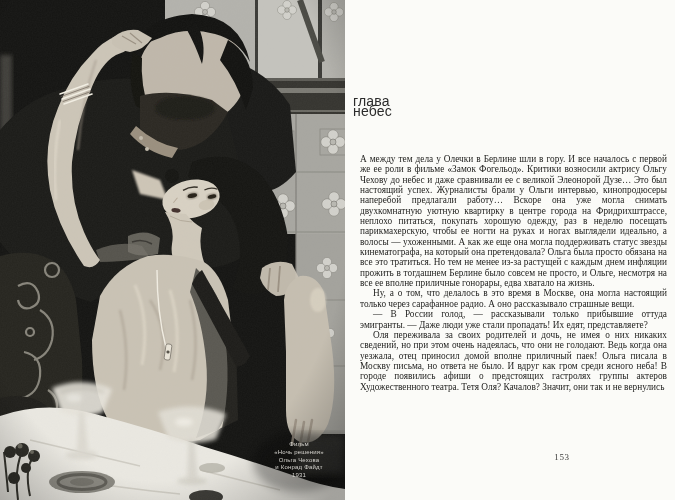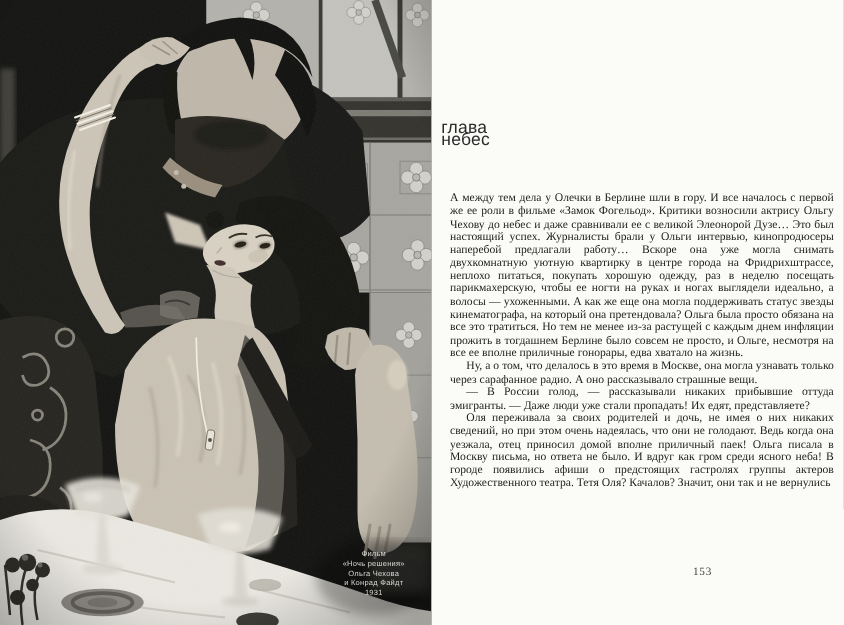--- a/index.html
+++ b/index.html
@@ -279,20 +279,20 @@
     </div>
   </div>
 
   <div class="chapter-heading">
     <div>глава</div>
     <div>небес</div>
   </div>
 
   <div class="body-text">
     <p>А между тем дела у Олечки в Берлине шли в гору. И все началось с первой же ее роли в фильме «Замок Фогельод». Критики возносили актрису Ольгу Чехову до небес и даже сравнивали ее с великой Элеонорой Дузе… Это был настоящий успех. Журналисты брали у Ольги интервью, кинопродюсеры наперебой предлагали работу… Вскоре она уже могла снимать двухкомнатную уютную квартирку в центре города на Фридрихштрассе, неплохо питаться, покупать хорошую одежду, раз в неделю посещать парикмахерскую, чтобы ее ногти на руках и ногах выглядели идеально, а волосы — ухоженными. А как же еще она могла поддерживать статус звезды кинематографа, на который она претендовала? Ольга была просто обязана на все это тратиться. Но тем не менее из-за растущей с каждым днем инфляции прожить в тогдашнем Берлине было совсем не просто, и Ольге, несмотря на все ее вполне приличные гонорары, едва хватало на жизнь.</p>
-    <p class="indent">Ну, а о том, что делалось в это время в Москве, она могла узнавать только через сарафанное радио. А оно рассказывало страшные вещи.</p>
-    <p class="indent">— В России голод, — рассказывали никаких прибывшие оттуда эмигранты. — Даже люди уже стали пропадать! Их едят, представляете?</p>
+    <p class="indent">Ну, а о том, что делалось в это время в Москве, она могла настоящий только через сарафанное радио. А оно рассказывало страшные вещи.</p>
+    <p class="indent">— В России голод, — рассказывали только прибывшие оттуда эмигранты. — Даже люди уже стали пропадать! Их едят, представляете?</p>
     <p class="indent">Оля переживала за своих родителей и дочь, не имея о них никаких сведений, но при этом очень надеялась, что они не голодают. Ведь когда она уезжала, отец приносил домой вполне приличный паек! Ольга писала в Москву письма, но ответа не было. И вдруг как гром среди ясного неба! В городе появились афиши о предстоящих гастролях группы актеров Художественного театра. Тетя Оля? Качалов? Значит, они так и не вернулись</p>
   </div>
 
   <div class="folio">153</div>
 
 </div>
 
 </body></html>

